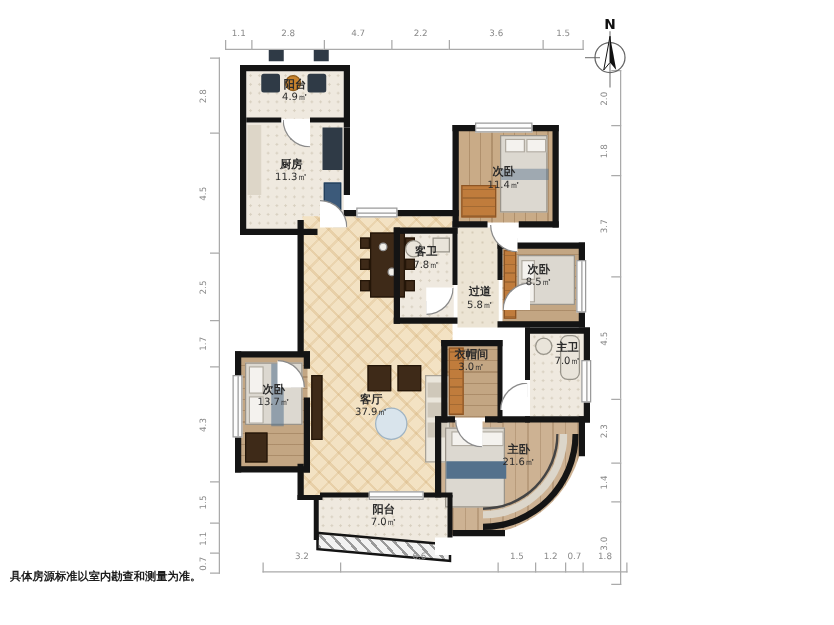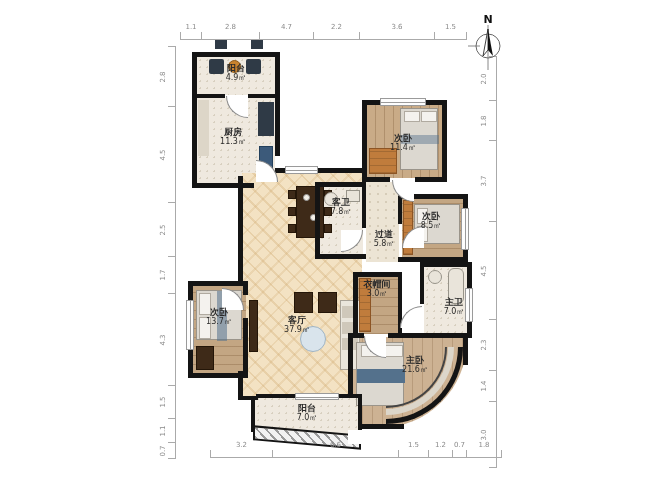--- a/index.html
+++ b/index.html
@@ -228,21 +228,21 @@
     <div class="rarea">7.8㎡</div>
   </div>
   <div class="rlabel" style="left:366px;top:230px;width:36px">
     <div class="rname">过道</div>
     <div class="rarea">5.8㎡</div>
   </div>
   <div class="rlabel" style="left:406px;top:212px;width:50px">
     <div class="rname">次卧</div>
     <div class="rarea">8.5㎡</div>
   </div>
-  <div class="rlabel" style="left:424px;top:298px;width:60px">
+  <div class="rlabel" style="left:424px;top:275px;width:60px">
     <div class="rname">主卫</div>
     <div class="rarea">7.0㎡</div>
   </div>
   <div class="rlabel" style="left:354px;top:280px;width:46px">
     <div class="rname">衣帽间</div>
     <div class="rarea">3.0㎡</div>
   </div>
   <div class="rlabel" style="left:270px;top:316px;width:54px">
     <div class="rname">客厅</div>
     <div class="rarea">37.9㎡</div>
@@ -355,15 +355,16 @@
       <text x="22" y="11" text-anchor="middle" font-size="11" font-weight="bold" fill="#111">N</text>
       <line x1="22" y1="13" x2="22" y2="58" stroke="#888" stroke-width="1"></line>
       <line x1="2" y1="34" x2="14" y2="34" stroke="#888" stroke-width="1"></line>
       <circle cx="22" cy="34" r="12" fill="none" stroke="#666" stroke-width="1"></circle>
       <polygon points="22,17 27,44 22,38" fill="#111"></polygon>
       <polygon points="22,17 17,44 22,38" fill="#fff" stroke="#111" stroke-width="0.8"></polygon>
     </svg>
   </div>
 
   <div class="notes">
+    <div>具体房源标准以室内勘查和测量为准。</div>
   </div>
 
 </div>
 
 </body></html>

